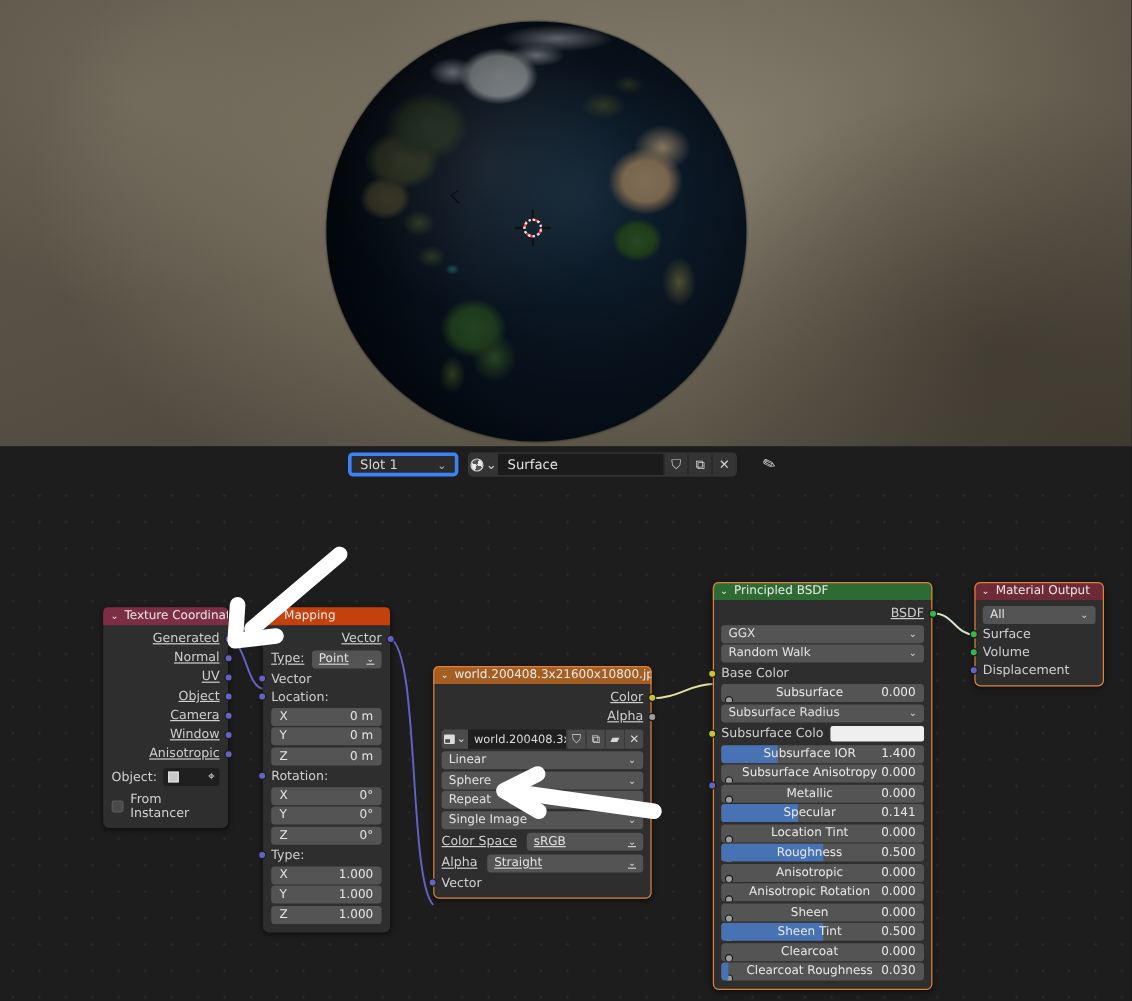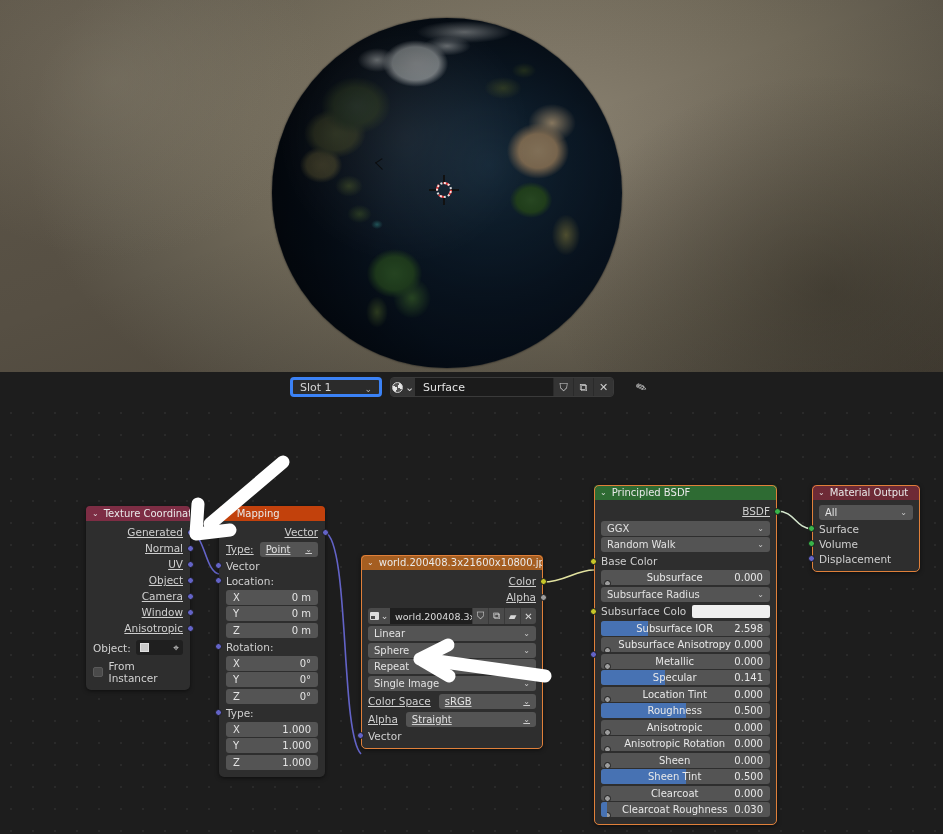--- a/index.html
+++ b/index.html
@@ -530,21 +530,21 @@
         <div class="swatchrow">
           <span class="sock left s-col"></span>
           <span>Subsurface Colo</span>
           <span class="swatch"></span>
         </div>
 
         <div class="slider">
           <span class="sock left s-gray"></span>
           <span class="fill" style="width:28%"></span>
           <span>Subsurface IOR</span>
-          <span>2.598</span>
+          <span>1.400</span>
         </div>
         <div class="slider">
           <span class="sock left s-gray"></span>
           <span class="fill" style="width:0%"></span>
           <span>Subsurface Anisotropy</span>
           <span>0.000</span>
         </div>
         <div class="slider">
           <span class="sock left s-gray"></span>
           <span class="fill" style="width:0%"></span>

